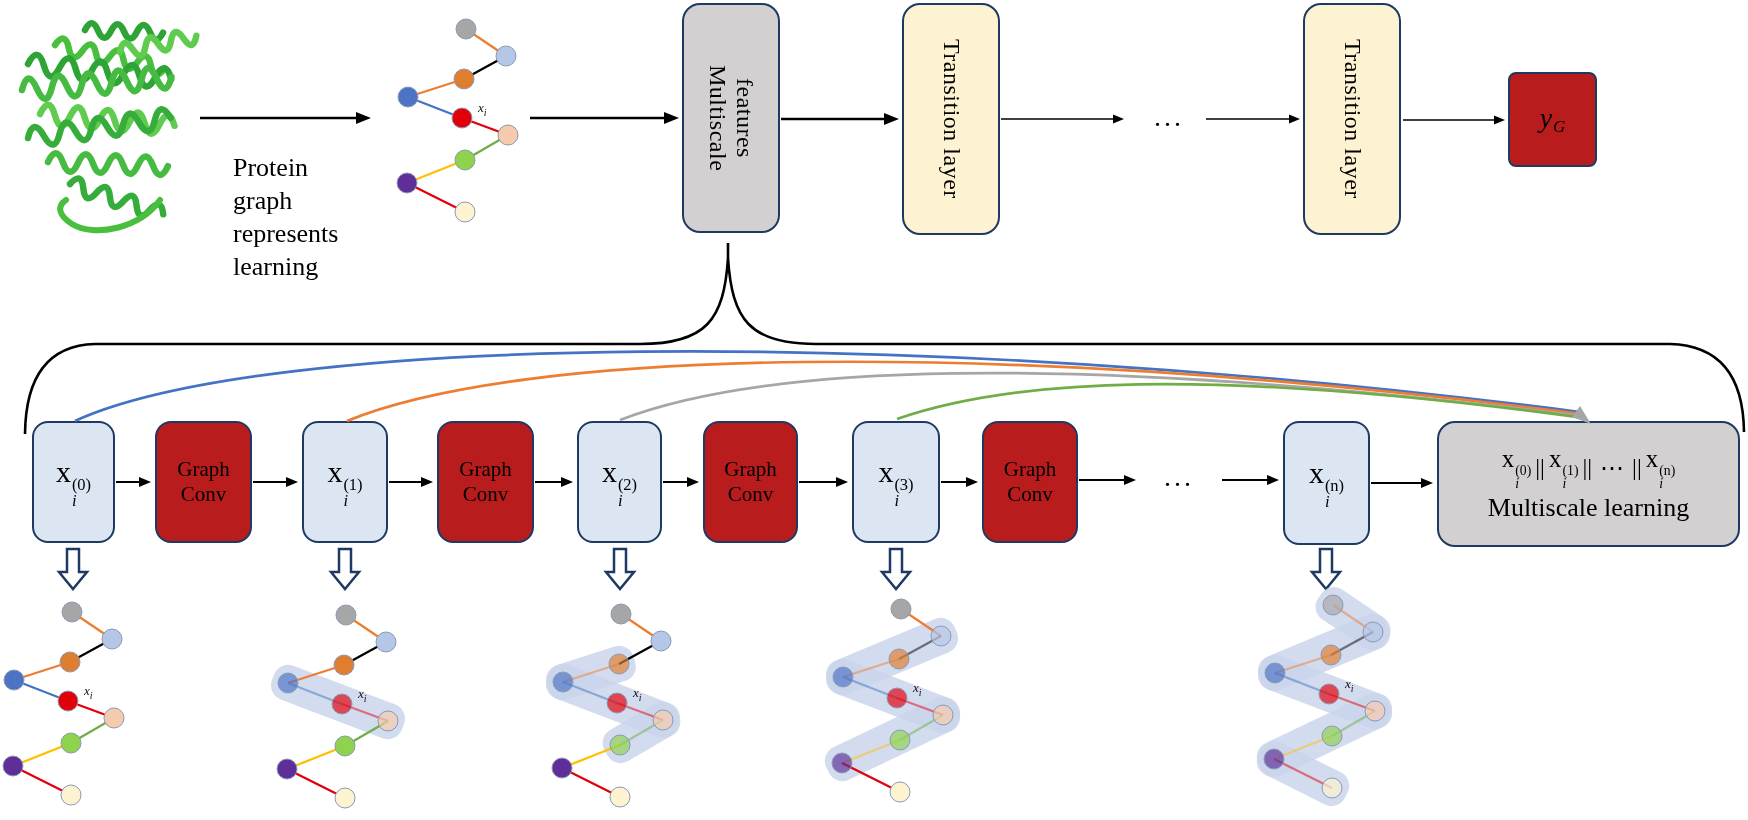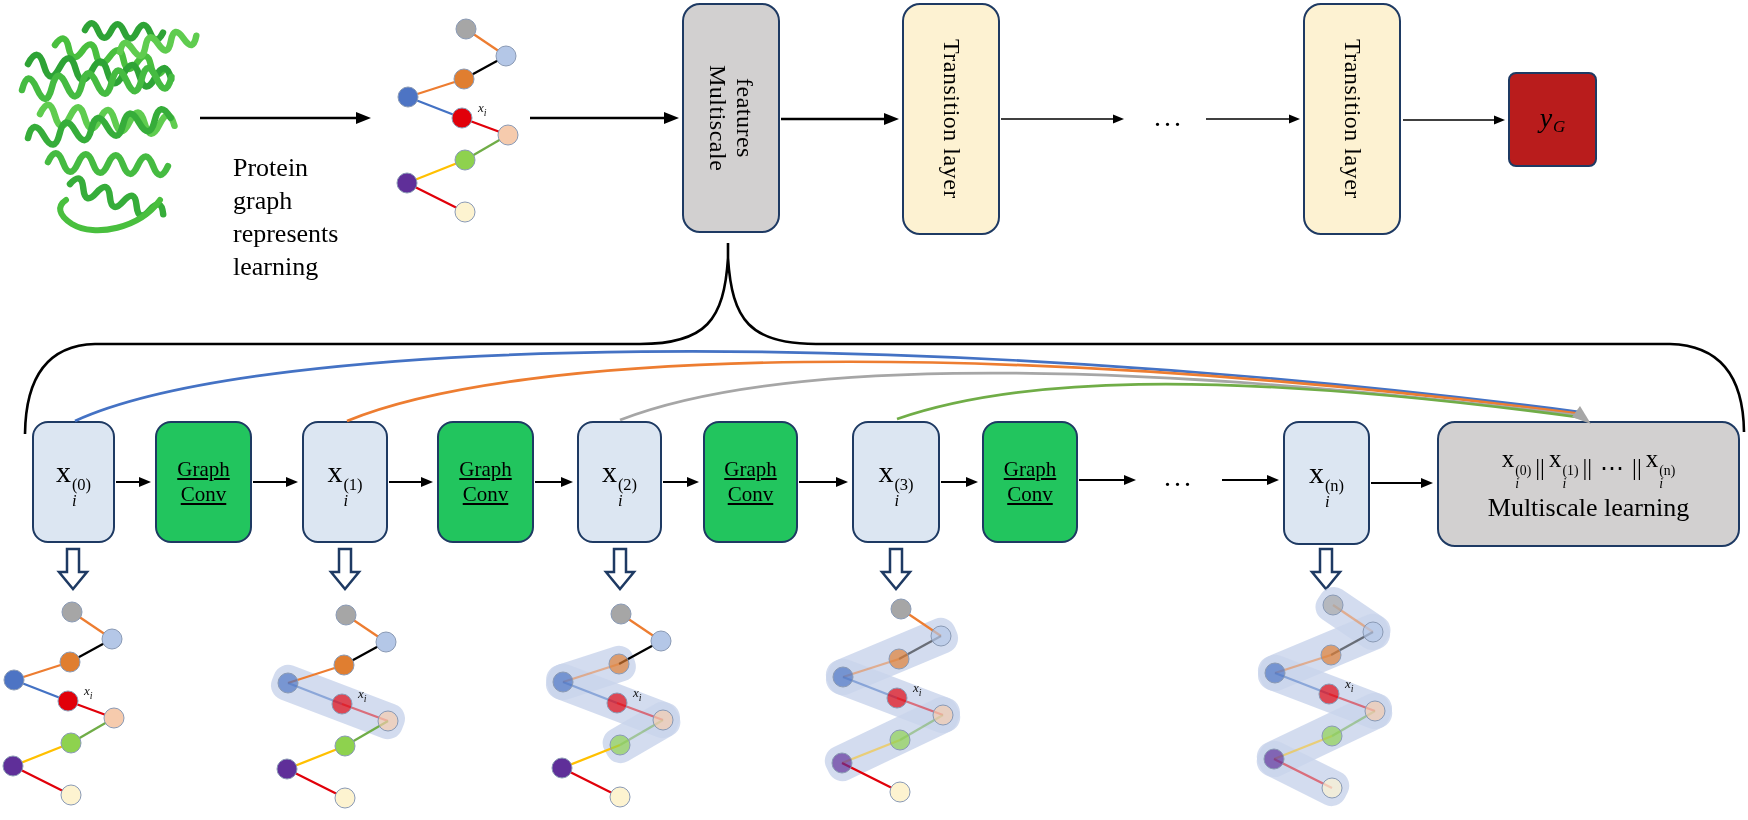--- a/index.html
+++ b/index.html
@@ -1,21 +1,21 @@
 <!DOCTYPE html>
 <html><head>
 <meta charset="utf-8">
 <style>
   html,body{margin:0;padding:0;background:#fff;}
   #stage{position:relative;width:1748px;height:820px;background:#ffffff;overflow:hidden;
          font-family:"Liberation Serif","DejaVu Serif",serif;color:#000;}
   .box{position:absolute;box-sizing:border-box;border:2.5px solid #1e3a63;
        display:flex;align-items:center;justify-content:center;text-align:center;}
   .xbox{background:#dce6f2;border-radius:16px;}
-  .convbox{background:#22c55e;border-radius:16px;font-size:21px;line-height:25px;text-decoration:underline;}
+  .convbox{background:#b91c1c;border-radius:16px;font-size:21px;line-height:25px;}
   .graybox{background:#d2d0d0;border-radius:18px;}
   .transbox{background:#fdf2d2;border-radius:18px;}
   .outbox{background:#b91c1c;border-radius:8px;font-size:28px;}
   .vtext{writing-mode:vertical-lr;font-size:24px;letter-spacing:.5px;}
   .vtext span{display:block;}
   .math{font-size:30px;}
   .ss{display:inline-flex;flex-direction:column;align-items:flex-start;
       font-size:.55em;line-height:.98em;vertical-align:-0.52em;margin-left:1px;}
   .sub{font-style:italic;}
   .caption{position:absolute;left:233px;top:126px;width:132px;

